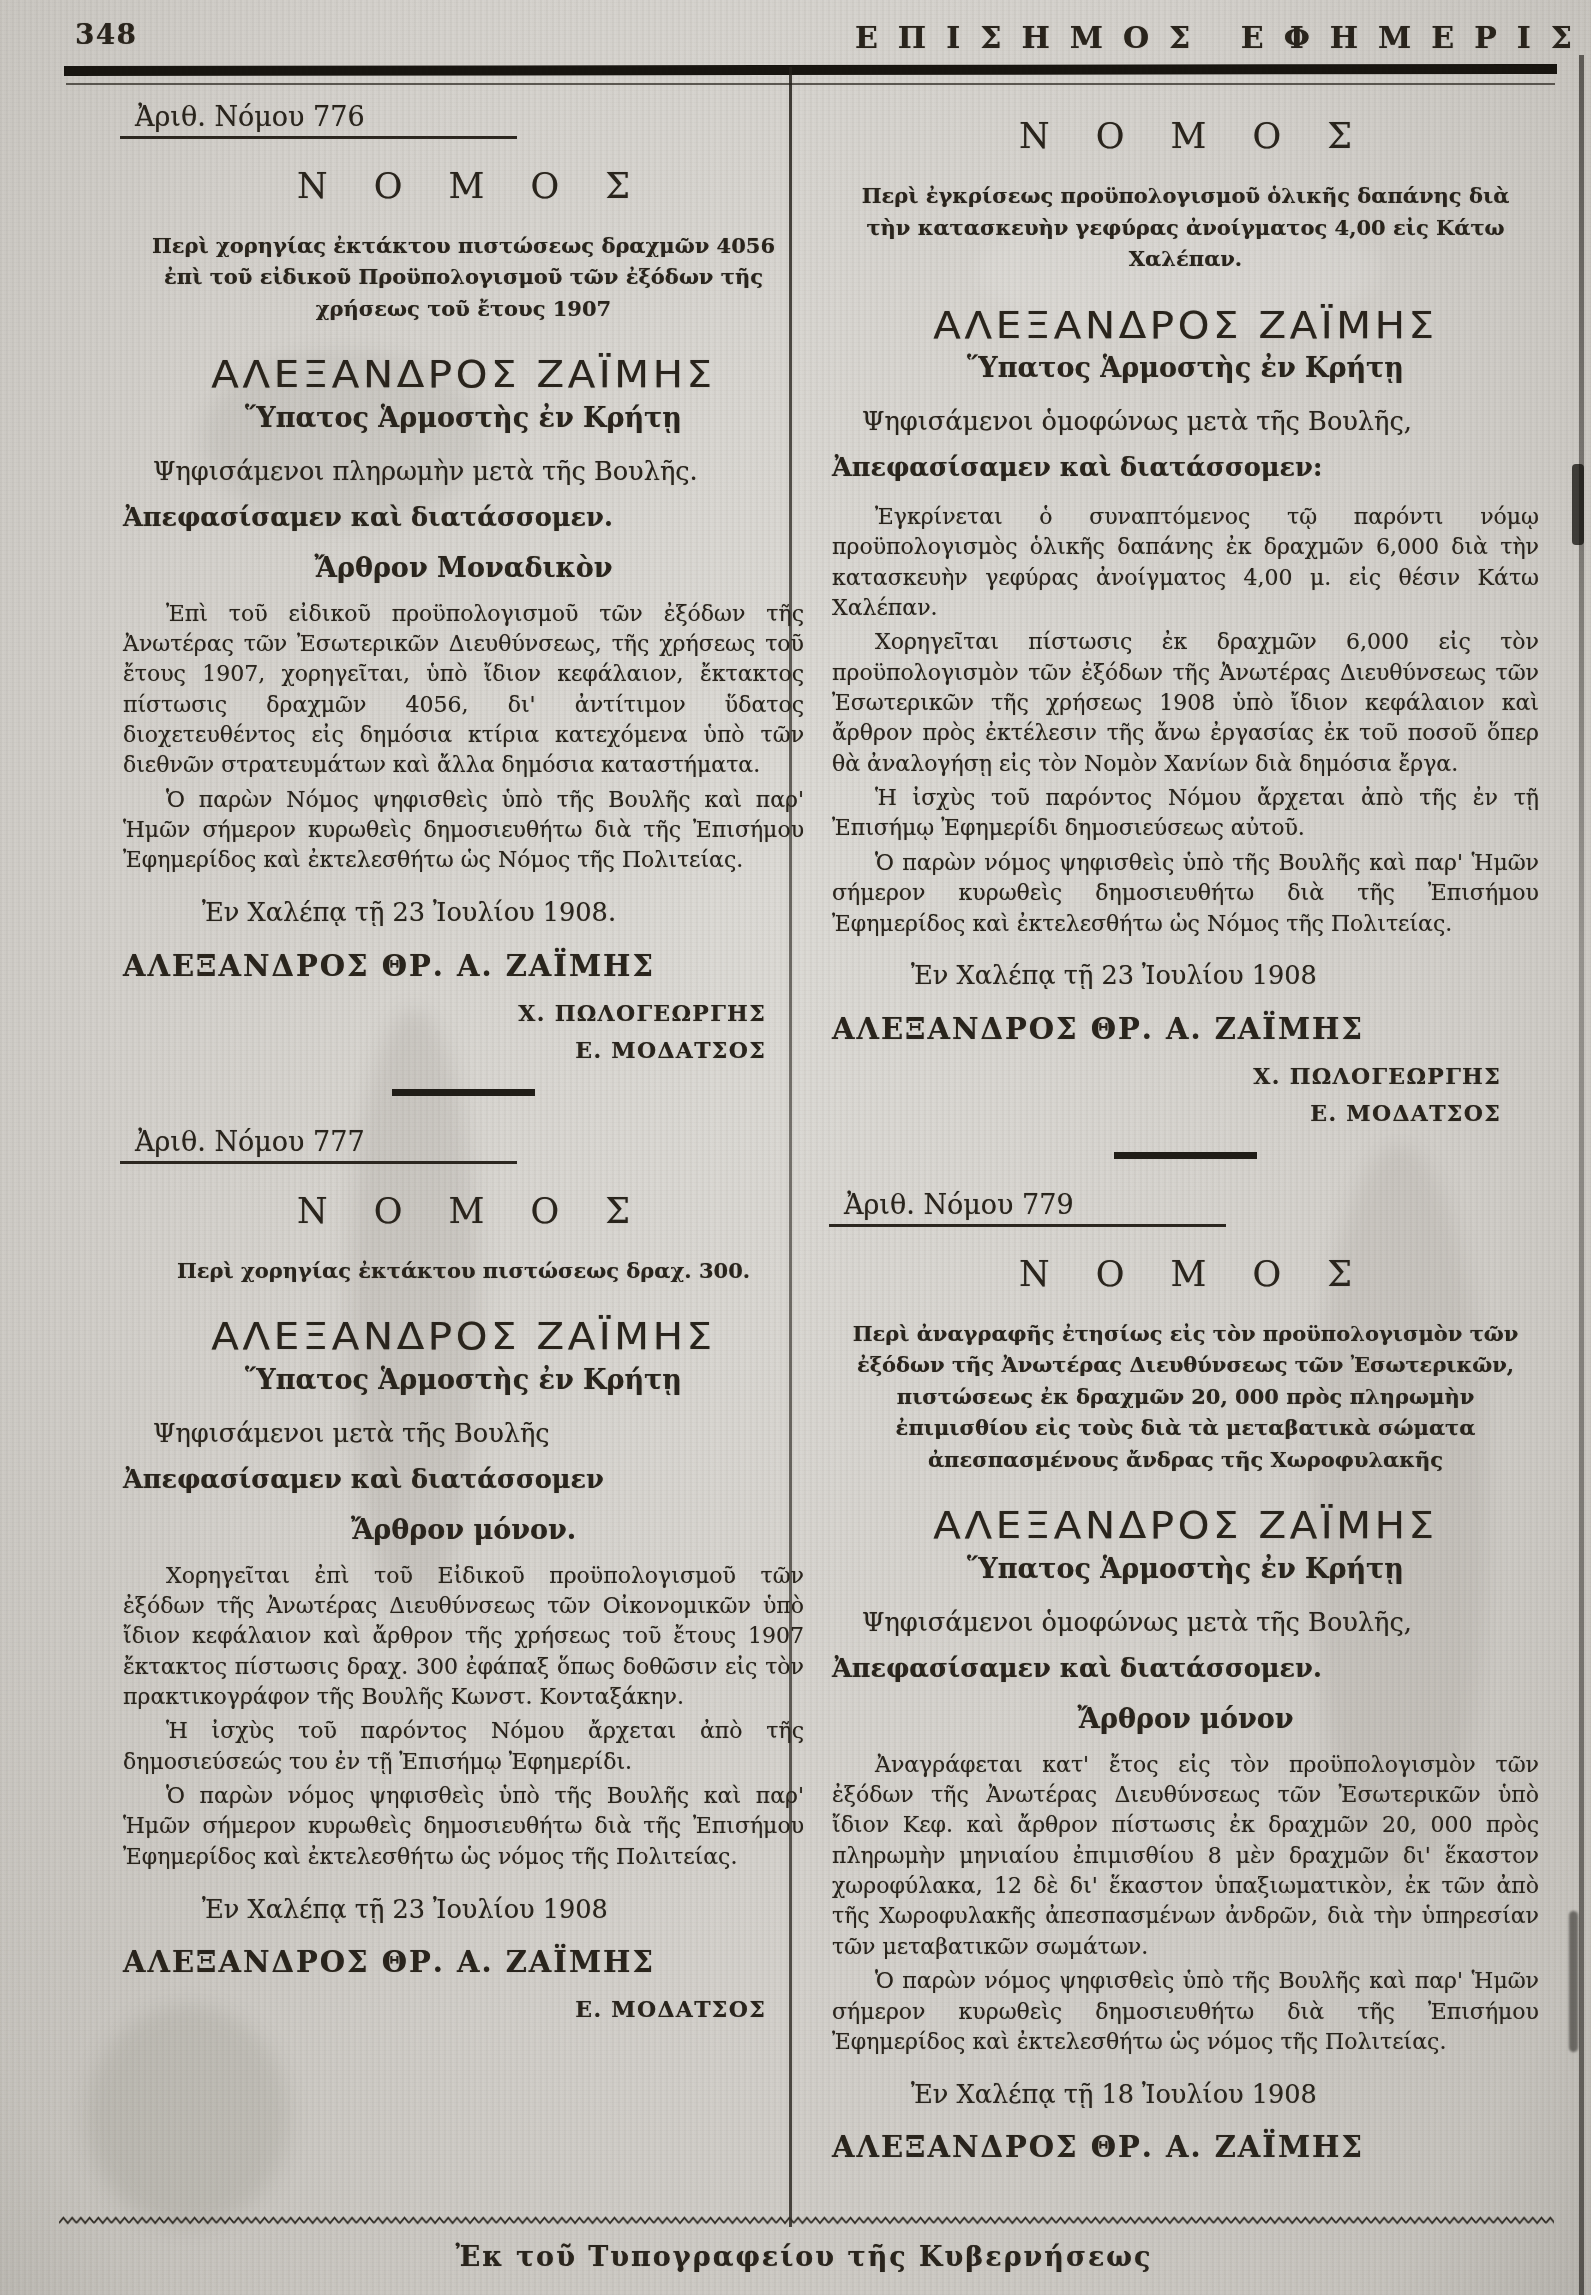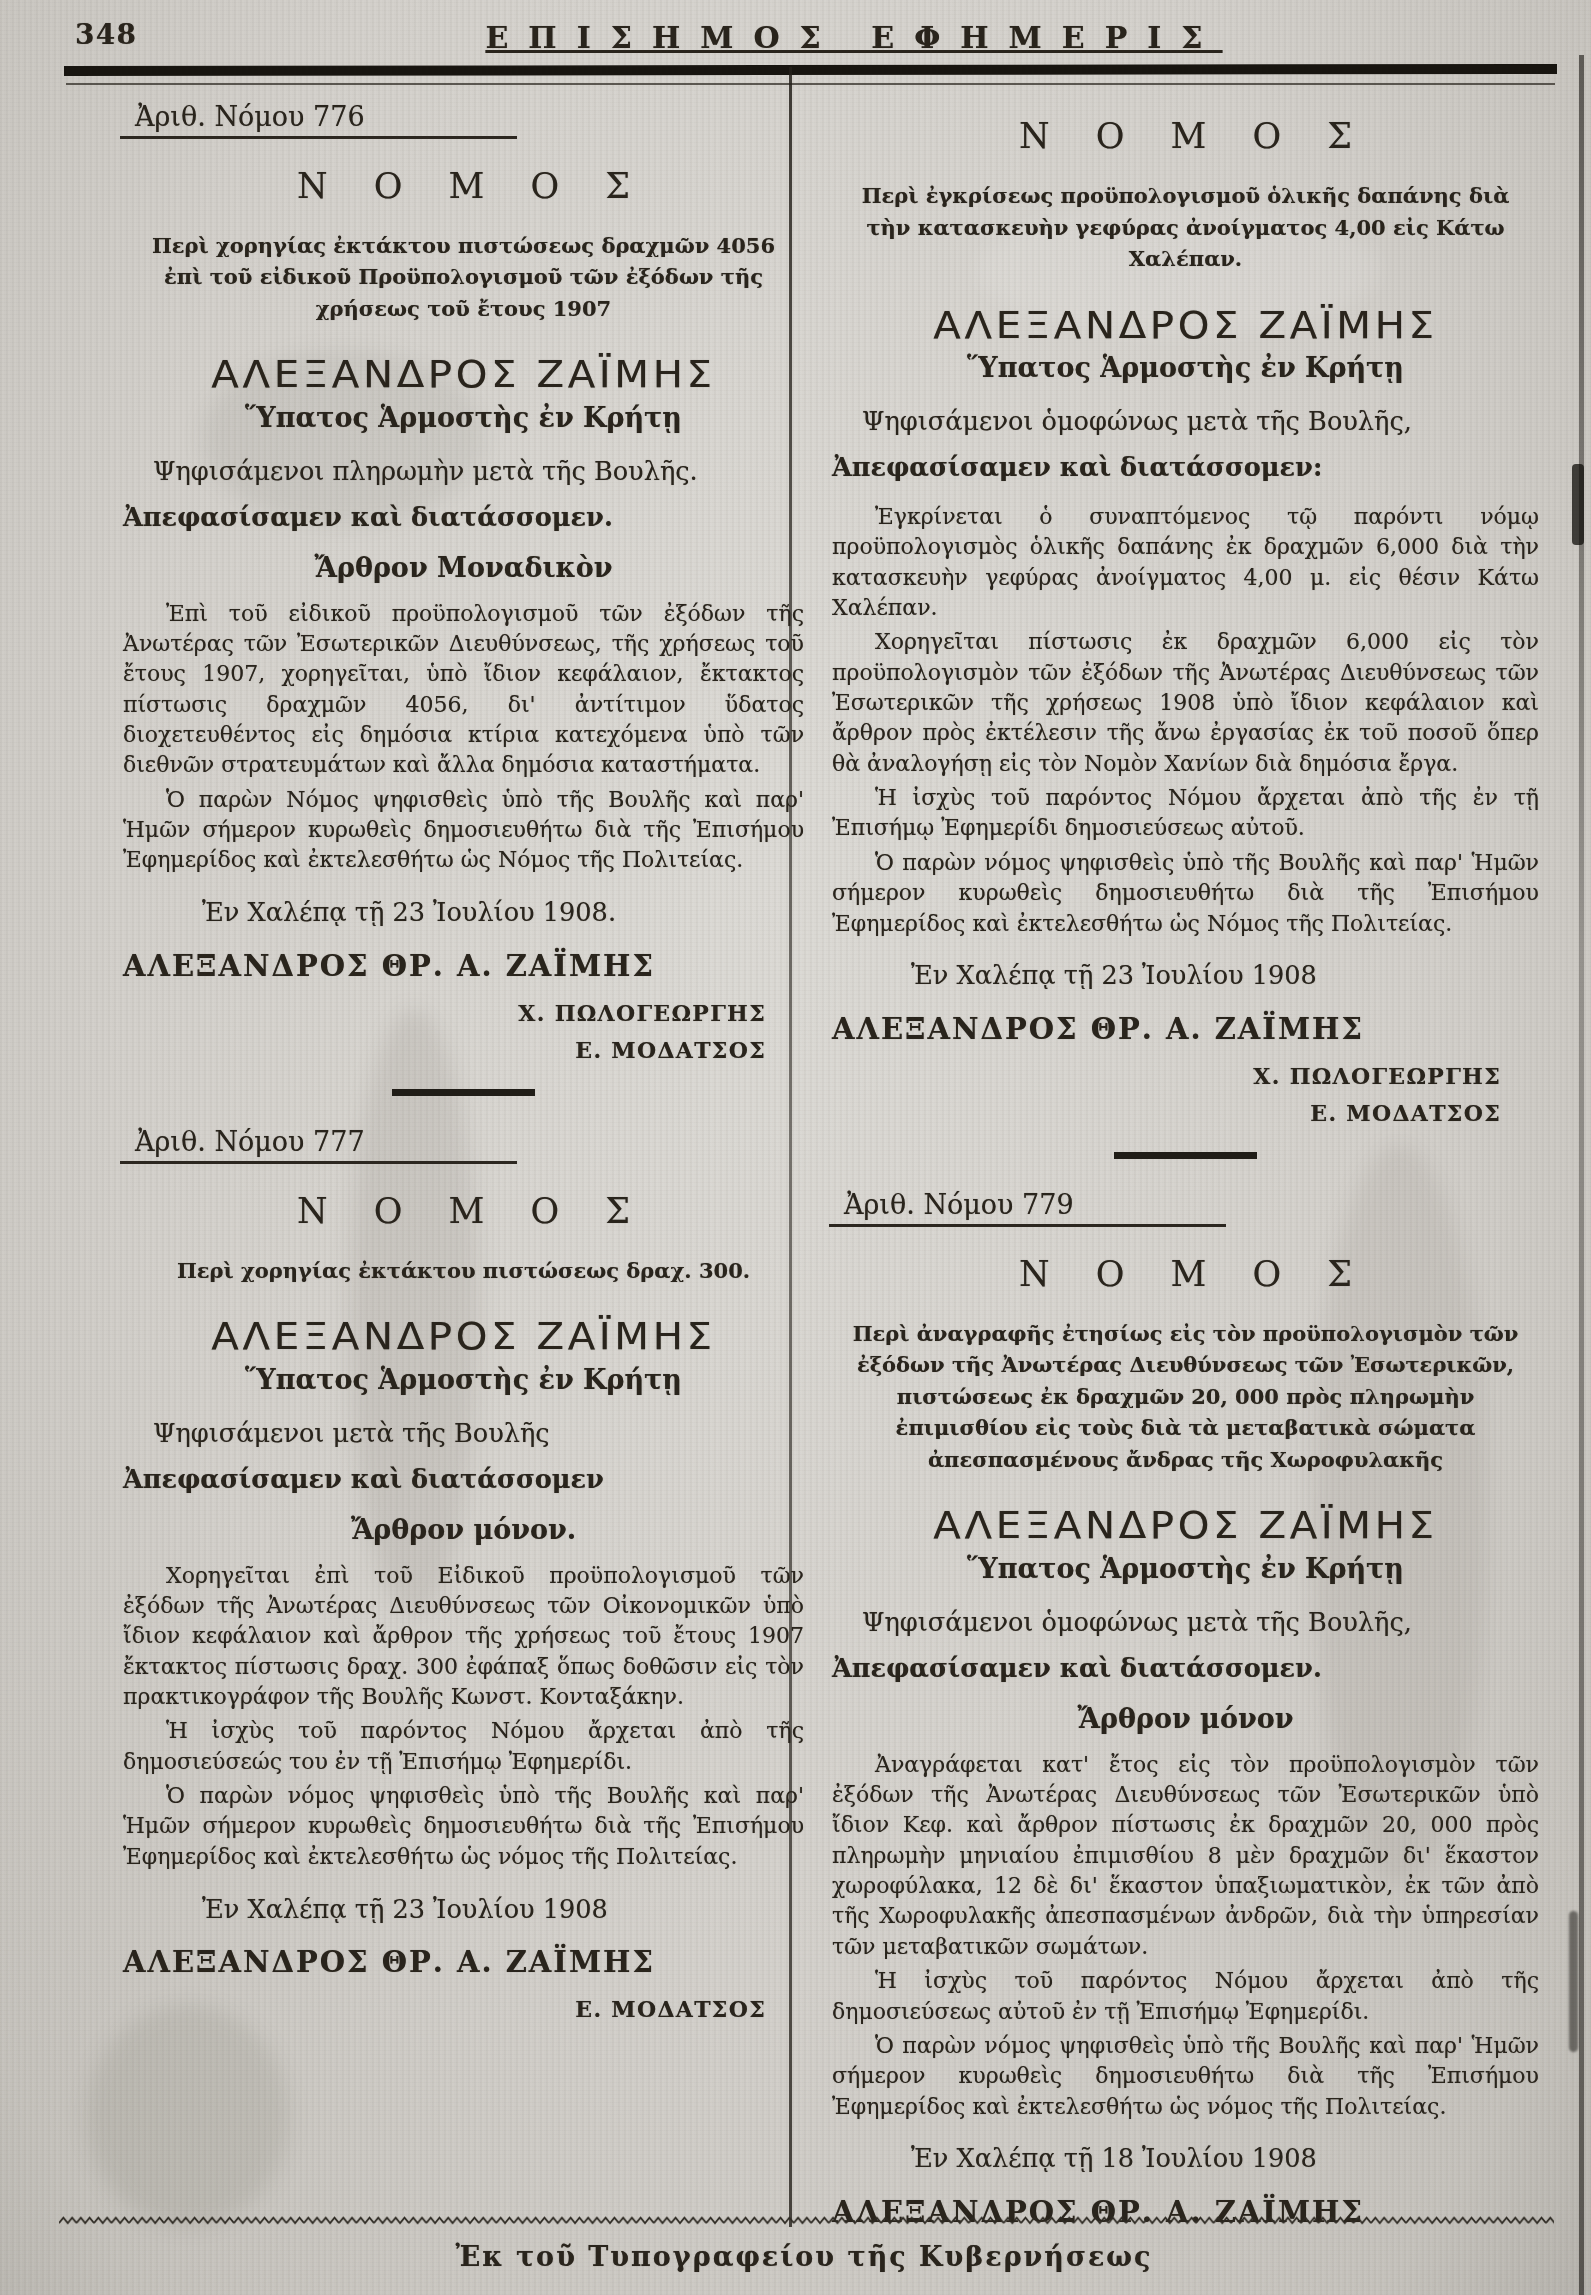--- a/index.html
+++ b/index.html
@@ -13,22 +13,22 @@
     color:#29241c;
     background:
       repeating-linear-gradient(90deg, rgba(110,105,96,.05) 0 2px, rgba(255,255,255,.04) 2px 4px, rgba(0,0,0,0) 4px 6px),
       repeating-linear-gradient(0deg, rgba(120,114,104,.04) 0 1.3px, rgba(0,0,0,0) 1.3px 4px),
       radial-gradient(ellipse at 48% 38%, #dbd9d4 0%, #d2cfca 55%, #c4c1bb 88%, #b4b1ab 100%);
   }
   .page *{text-shadow:0 0 0.8px rgba(48,42,33,.5);}
 
   
   .page-number{position:absolute;left:75px;top:17.5px;font-size:28px;font-weight:bold;letter-spacing:1.3px;}
-  .gazette-title{position:absolute;left:116px;right:0;top:20px;text-align:center;
-    font-size:30px;font-weight:bold;letter-spacing:20px;text-decoration:underline;}
+  .gazette-title{position:absolute;left:116px;right:0;top:20px;text-align:right;
+    font-size:30px;font-weight:bold;letter-spacing:20px;}
   .rule-thick{position:absolute;left:64px;top:65px;width:1493px;height:10px;background:#181510;transform:rotate(-.08deg);}
   .rule-thin{position:absolute;left:66px;top:83px;width:1489px;height:2px;background:rgba(40,36,29,.7);}
 
   
   .col{position:absolute;}
   .col-left{left:86px;top:101px;width:681px;margin-left:37px;}
   .col-right{left:832px;top:116px;width:707px;}
   .column-divider{position:absolute;left:789px;top:67px;width:2.7px;height:2160px;
     background:linear-gradient(180deg, rgba(35,31,25,.85), rgba(35,31,25,.55) 50%, rgba(35,31,25,.8));}
 
@@ -154,21 +154,20 @@
     <section>
       <div class="law-number">Ἀριθ. Νόμου 779</div>
       <div class="nomos">Ν Ο Μ Ο Σ</div>
       <div class="law-subtitle">Περὶ ἀναγραφῆς ἐτησίως εἰς τὸν προϋπολογισμὸν τῶν ἐξόδων τῆς Ἀνωτέρας Διευθύνσεως τῶν Ἐσωτερικῶν, πιστώσεως ἐκ δραχμῶν 20, 000 πρὸς πληρωμὴν ἐπιμισθίου εἰς τοὺς διὰ τὰ μεταβατικὰ σώματα ἀπεσπασμένους ἄνδρας τῆς Χωροφυλακῆς</div>
       <div class="ruler-name">ΑΛΕΞΑΝΔΡΟΣ ΖΑΪΜΗΣ</div>
       <div class="ruler-title">Ὕπατος Ἁρμοστὴς ἐν Κρήτῃ</div>
       <div class="voted-line">Ψηφισάμενοι ὁμοφώνως μετὰ τῆς Βουλῆς,</div>
       <div class="decided-line">Ἀπεφασίσαμεν καὶ διατάσσομεν.</div>
       <div class="article-heading">Ἄρθρον μόνον</div>
       <p class="body-par">Ἀναγράφεται κατ' ἔτος εἰς τὸν προϋπολογισμὸν τῶν ἐξόδων τῆς Ἀνωτέρας Διευθύνσεως τῶν Ἐσωτερικῶν ὑπὸ ἴδιον Κεφ. καὶ ἄρθρον πίστωσις ἐκ δραχμῶν 20, 000 πρὸς πληρωμὴν μηνιαίου ἐπιμισθίου 8 μὲν δραχμῶν δι' ἕκαστον χωροφύλακα, 12 δὲ δι' ἕκαστον ὑπαξιωματικὸν, ἐκ τῶν ἀπὸ τῆς Χωροφυλακῆς ἀπεσπασμένων ἀνδρῶν, διὰ τὴν ὑπηρεσίαν τῶν μεταβατικῶν σωμάτων.</p>
-      <p class="body-par">Ἡ ἰσχὺς τοῦ παρόντος Νόμου ἄρχεται ἀπὸ τῆς δημοσιεύσεως αὐτοῦ ἐν τῇ Ἐπισήμῳ Ἐφημερίδι.</p>
       <p class="body-par">Ὁ παρὼν νόμος ψηφισθεὶς ὑπὸ τῆς Βουλῆς καὶ παρ' Ἡμῶν σήμερον κυρωθεὶς δημοσιευθήτω διὰ τῆς Ἐπισήμου Ἐφημερίδος καὶ ἐκτελεσθήτω ὡς νόμος τῆς Πολιτείας.</p>
       <div class="date-line">Ἐν Χαλέπᾳ τῇ 18 Ἰουλίου 1908</div>
       <div class="signature-name">ΑΛΕΞΑΝΔΡΟΣ ΘΡ. Α. ΖΑΪΜΗΣ</div>
 
     </section>
 
   </div>
 
   <div class="footer-zigzag">
     <svg width="1495" height="10.8" aria-hidden="true" viewBox="0 0 2222 16">

